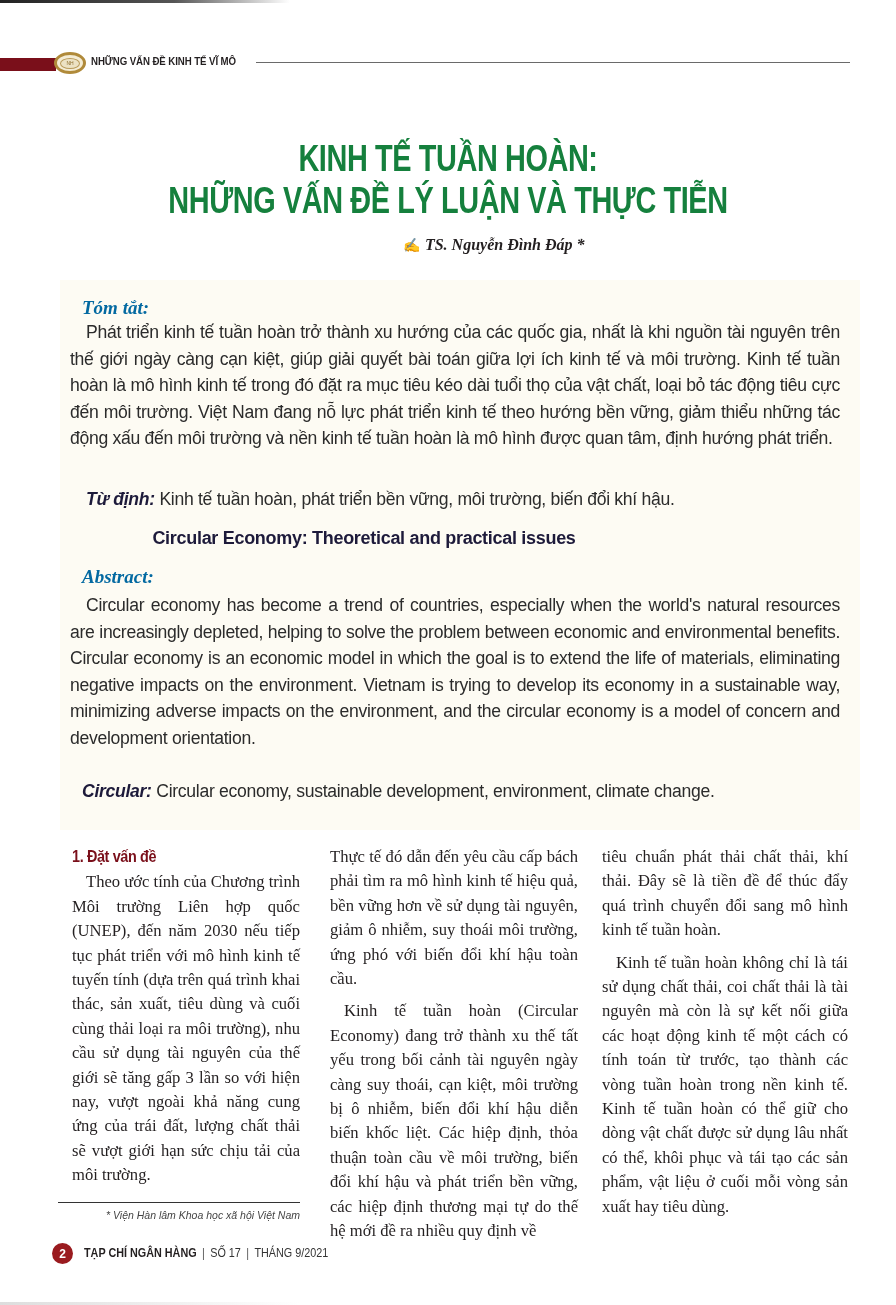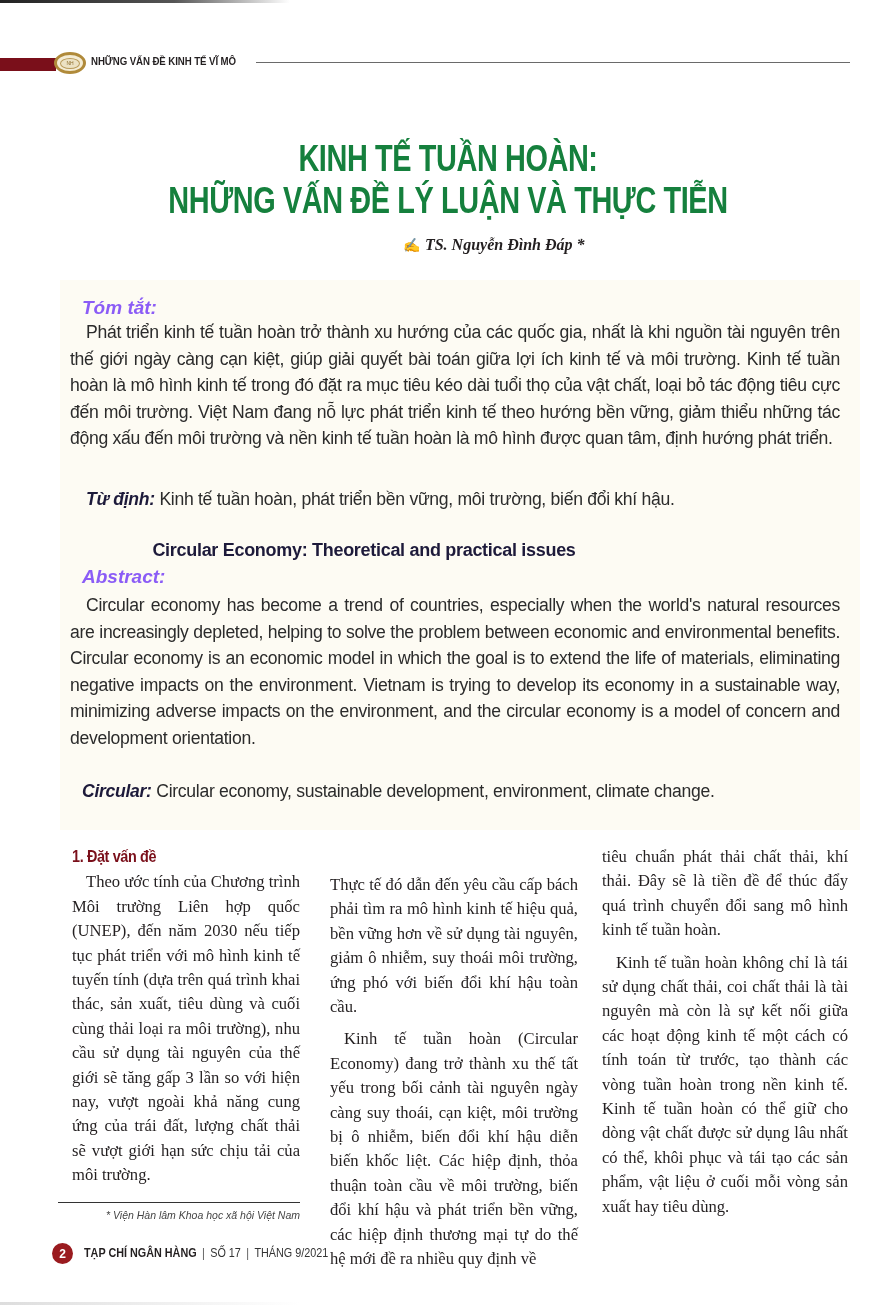--- a/index.html
+++ b/index.html
@@ -39,44 +39,44 @@
     .title-2 { top: 180px; }
     .author {
       position: absolute; left: 0; width: 896px; top: 236px; text-align: center;
       font-family: "Liberation Serif", serif; font-style: italic; font-weight: bold; font-size: 16px; color: #231f20; padding-left: 46px;
     }
     .author .pen { font-style: normal; font-size: 14px; margin-right: 4px; }
     .abstract-box {
       position: absolute; left: 60px; top: 280px; width: 800px; height: 550px; background: #fdfbf3;
     }
     .heading-bi {
-      position: absolute; font-family: Liberation Sans, sans-serif; font-weight: bold; font-style: italic;
-      font-size: 19px; color: #8b5cf6;
+      position: absolute; font-family: Liberation Serif, serif; font-weight: bold; font-style: italic;
+      font-size: 19px; color: #0369a1;
     }
     .para {
       position: absolute; font-family: "Liberation Sans", sans-serif; font-size: 17.6px; line-height: 26.5px;
       color: #2b2b2b; text-align: justify; letter-spacing: -0.3px;
     }
     .kw-label { font-weight: bold; font-style: italic; color: #1d1a3a; }
     .en-title {
-      position: absolute; left: 0; width: 728px; top: 540px; text-align: center;
+      position: absolute; left: 0; width: 728px; top: 528px; text-align: center;
       font-family: "Liberation Sans", sans-serif; font-weight: bold; font-size: 18px; color: #1d1a3a; letter-spacing: -0.3px;
     }
     .col {
       position: absolute; top: 845px; font-family: "Liberation Serif", serif; font-size: 16.6px; line-height: 24.4px;
       color: #231f20; text-align: justify;
     }
     .col p { margin: 0 0 8px 0; text-indent: 14px; }
     .col p.noindent { text-indent: 0; }
     .section-head {
       font-family: "Liberation Sans", sans-serif; font-weight: bold; font-size: 16px; color: #7a0f1a;
       margin: 0 0 1px 0; letter-spacing: -0.4px; transform: scaleX(0.9); transform-origin: left;
     }
     .col-1 { left: 72px; width: 228px; }
-    .col-2 { left: 330px; width: 248px; margin-top: 28px; }
+    .col-2 { left: 330px; width: 248px; }
     .col-3 { left: 602px; width: 246px; }
     .footnote-rule {
       position: absolute; left: 58px; top: 1202px; width: 242px; height: 1px; background: #333;
     }
     .footnote {
       position: absolute; left: 58px; top: 1209px; width: 242px; text-align: right;
       font-family: "Liberation Sans", sans-serif; font-style: italic; font-size: 10.5px; color: #444;
     }
     .page-badge {
       position: absolute; left: 52px; top: 1243px; width: 21px; height: 21px; border-radius: 50%;

